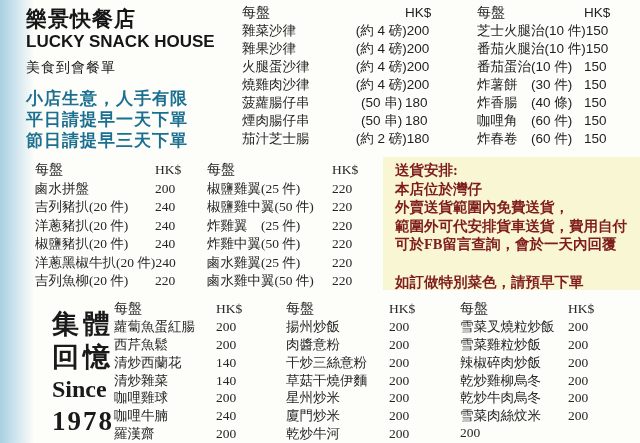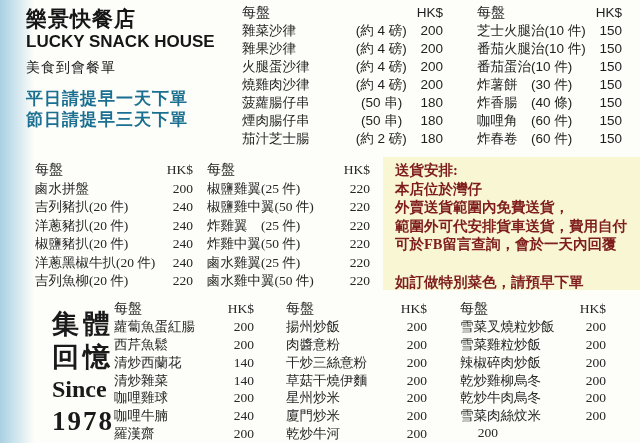--- a/index.html
+++ b/index.html
@@ -18,21 +18,21 @@
   .col{position:absolute;white-space:nowrap;}
   .mrow{display:flex;align-items:baseline;color:#1e1e1e;}
   .sans-col .mrow{height:18px;font-size:13.5px;}
   .serif-col{font-family:"Liberation Serif",serif;}
   .serif-col .mrow{color:#262626;}
   .mid-col .mrow{height:18.5px;font-size:13.5px;}
   .bot-col .mrow{height:17.9px;font-size:13.5px;}
   .nm{flex:1;overflow:visible;}
   .nm-fixed{width:119px;}
   .qt{flex:1;text-align:left;}
-  .pr{width:38px;text-align:right;}
+  .pr{width:38px;}
   .hdr .nm,.hdr .nm-fixed{font-size:14px;}
   
   .noticebox{position:absolute;left:383px;top:157px;width:257px;height:133px;background:#f8f6d3;}
   .dlines{position:absolute;left:395px;top:161px;white-space:nowrap;
           font-family:"Liberation Serif",serif;font-weight:700;font-size:14.5px;color:#7f1d1d;}
   .dline{height:18.6px;line-height:18.6px;}
   
   .brand{position:absolute;left:52px;top:308px;color:#1a1a1a;font-family:"Liberation Serif",serif;}
   .b-zh{font-size:27px;font-weight:600;line-height:33px;letter-spacing:4px;}
   .b-since{font-size:24px;font-weight:700;line-height:31px;}
@@ -44,20 +44,21 @@
 <div class="page">
   <div class="band"></div>
   <div class="noticebox"></div>
 
   <div class="titleblock">
     <div class="t1">樂景快餐店</div>
     <div class="t2">LUCKY SNACK HOUSE</div>
     <div class="t3">美食到會餐單</div>
     <div class="notes">
 
+    <div class="note">小店生意，人手有限</div>
         <div class="note">平日請提早一天下單</div>
         <div class="note">節日請提早三天下單</div>
       </div>
   </div>
 
   <div class="col sans-col" style="left:242px;top:4px;width:201px;">
     <div class="mrow hdr">
       <span class="nm-fixed">每盤</span>
       <span class="qt"></span>
       <span class="pr">HK$</span>

